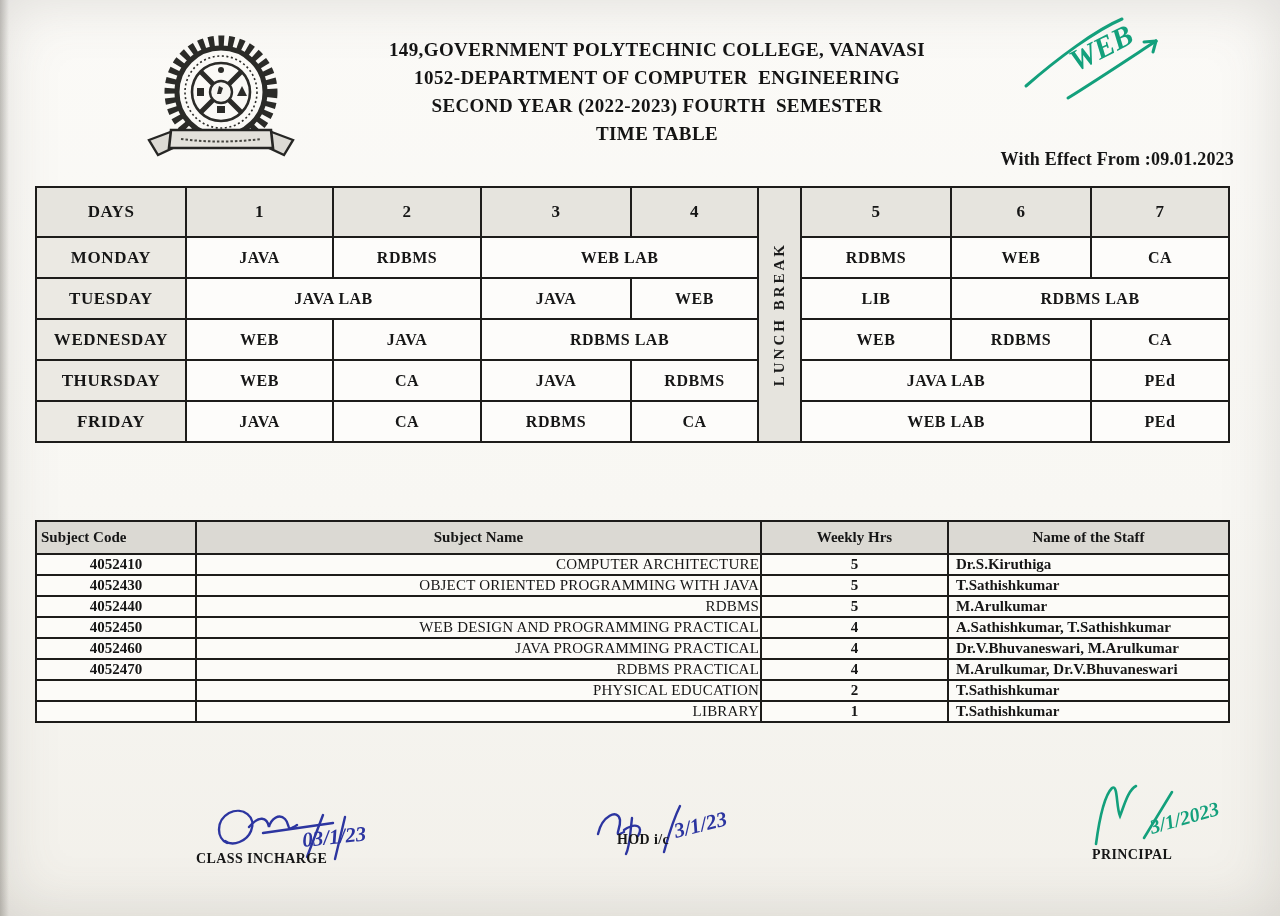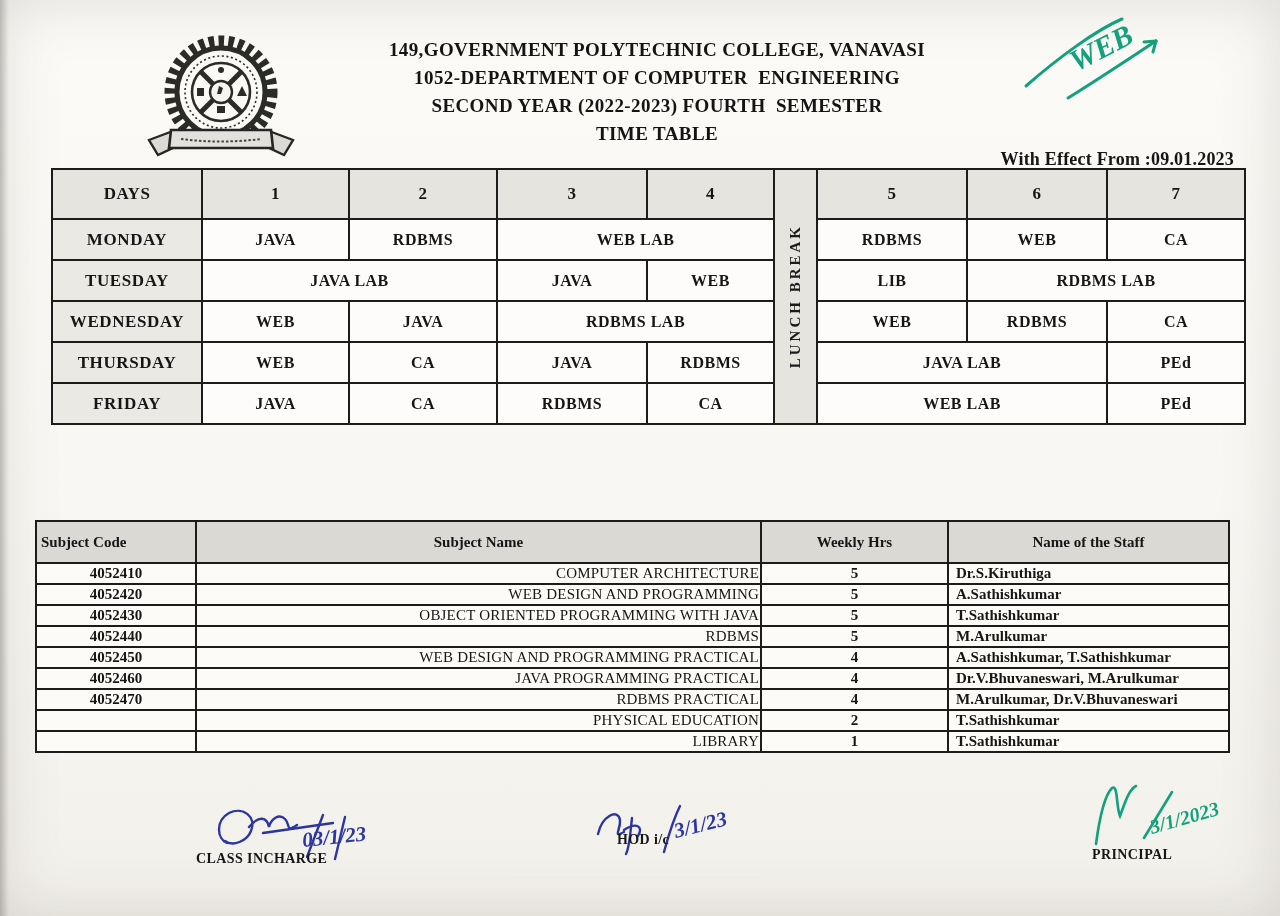--- a/index.html
+++ b/index.html
@@ -25,21 +25,21 @@
     white-space:pre;color:#141414;
   }
   .effect-note{
     position:absolute;top:149px;right:46px;
     font-weight:bold;font-size:18px;letter-spacing:.2px;
   }
   .web-note{position:absolute;left:1018px;top:10px;width:190px;height:100px;}
 
   
   table{border-collapse:collapse;table-layout:fixed;}
-  .tt{position:absolute;left:35px;top:168px;width:1193px;margin-left:16px;}
+  .tt{position:absolute;left:35px;top:186px;width:1193px;}
   .tt th,.tt td{
     border:2.4px solid #1d1c1a;text-align:center;vertical-align:middle;
     font-weight:bold;font-size:16px;letter-spacing:.5px;background:#fdfcfa;
     overflow:hidden;
   }
   .tt tr{height:41px;}
   .tt tr.hdr{height:50px;}
   .tt tr.hdr th{background:#e6e4de;font-size:17px;}
   .tt td.day{background:#ebe9e3;font-size:17px;letter-spacing:.6px;}
   .tt th.lunch{background:#e9e7e1;padding:0;}
@@ -49,21 +49,21 @@
     color:#1b1b1b;
   }
 
   
   .subjects{position:absolute;left:35px;top:520px;width:1193px;}
   .subjects th,.subjects td{
     border:2.2px solid #1d1c1a;font-size:15px;vertical-align:middle;
     background:#fcfbf8;overflow:hidden;white-space:nowrap;
   }
   .subjects tr{height:19px;}
-  .subjects tr.hdr{height:42px;}
+  .subjects tr.hdr{height:33px;}
   .subjects tr.hdr th{background:#dbd9d3;font-weight:bold;text-align:center;}
   .subjects tr.hdr th.code-h{text-align:left;padding-left:4px;}
   .subjects td.code{font-weight:bold;text-align:center;}
   .subjects td.name{text-align:right;padding-left:7px;letter-spacing:.2px;}
   .subjects td.hrs{font-weight:bold;text-align:center;}
   .subjects td.staff{font-weight:bold;text-align:left;padding-left:7px;}
 
   
   .sig-label{position:absolute;font-weight:bold;font-size:14px;letter-spacing:.4px;}
   .lbl-ci{left:196px;top:851px;}
@@ -215,26 +215,20 @@
       <th>Weekly Hrs</th>
       <th>Name of the Staff</th>
     </tr>
     <tr>
       <td class="code">4052410</td>
       <td class="name">COMPUTER ARCHITECTURE</td>
       <td class="hrs">5</td>
       <td class="staff">Dr.S.Kiruthiga</td>
     </tr>
     <tr>
-      <td class="code">4052420</td>
-      <td class="name">WEB DESIGN AND PROGRAMMING</td>
-      <td class="hrs">5</td>
-      <td class="staff">A.Sathishkumar</td>
-    </tr>
-    <tr>
       <td class="code">4052430</td>
       <td class="name">OBJECT ORIENTED PROGRAMMING WITH JAVA</td>
       <td class="hrs">5</td>
       <td class="staff">T.Sathishkumar</td>
     </tr>
     <tr>
       <td class="code">4052440</td>
       <td class="name">RDBMS</td>
       <td class="hrs">5</td>
       <td class="staff">M.Arulkumar</td>

